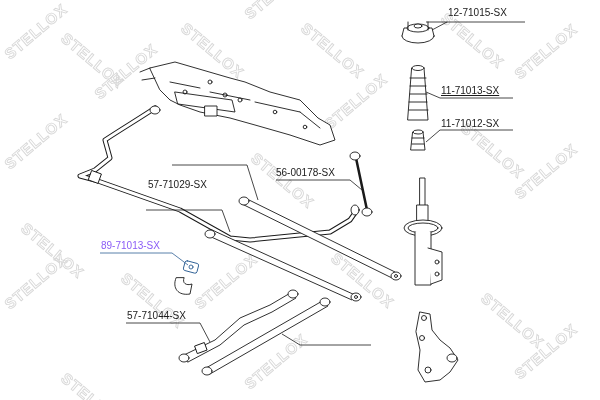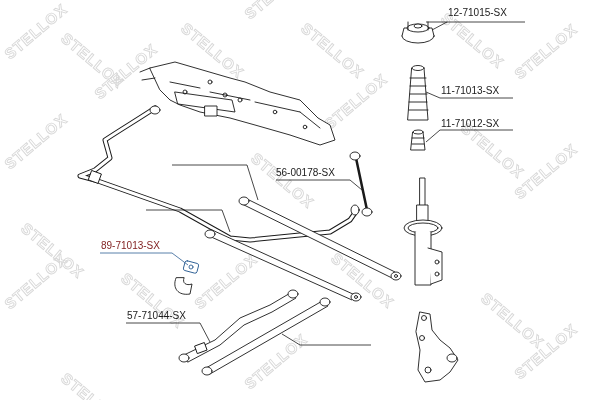--- a/index.html
+++ b/index.html
@@ -1,20 +1,20 @@
 <!DOCTYPE html>
 <html><head>
   <meta charset="utf-8">
   <style>
     html, body { margin:0; padding:0; background:#ffffff; }
     body { width:600px; height:400px; overflow:hidden; position:relative; font-family:"Liberation Sans", sans-serif; }
     #stage { position:absolute; left:0; top:0; width:600px; height:400px; }
     svg { position:absolute; left:0; top:0; }
     .label { position:absolute; font-size:10px; line-height:14px; color:#1a1a1a; white-space:nowrap; letter-spacing:0px; }
-    .label.hl { color:#7f1d1d; }
+    .label.hl { color:#8b5cf6; }
     .wm { font-family:"Liberation Sans", sans-serif; font-weight:bold; font-size:15px; fill:none; stroke:#d8d8d8; stroke-width:0.9; letter-spacing:1px; }
   </style>
 </head>
 <body>
 
 <div id="stage">
 
   <svg width="600" height="400" viewBox="0 0 600 400">
 
     <g>
@@ -153,18 +153,19 @@
       <path d="M172,165 L247,165 L258,200"></path>
       <path d="M276,180 L350,180 L362,190"></path>
       <path d="M146,210 L222,210 L230,232"></path>
       <path d="M100,253 L172,253 L188,265" stroke="#2e5f94"></path>
       <path d="M126,323 L200,323 L210,342"></path>
       <path d="M371,345 L300,345 L282,334"></path>
     </g>
   </svg>
 
   <div class="label" style="left:448px;top:6px;">12-71015-SX</div>
-  <div class="label" style="left:441px;top:84px;">11-71013-SX</div>
+  <div class="label" style="left:441px;top:84px;text-decoration:underline;">11-71013-SX</div>
   <div class="label" style="left:441px;top:117px;">11-71012-SX</div>
   <div class="label" style="left:276px;top:166px;">56-00178-SX</div>
+  <div class="label" style="left:148px;top:178px;">57-71029-SX</div>
   <div class="label hl" style="left:101px;top:239px;">89-71013-SX</div>
   <div class="label" style="left:127px;top:309px;">57-71044-SX</div>
 </div>
 
 </body></html>

